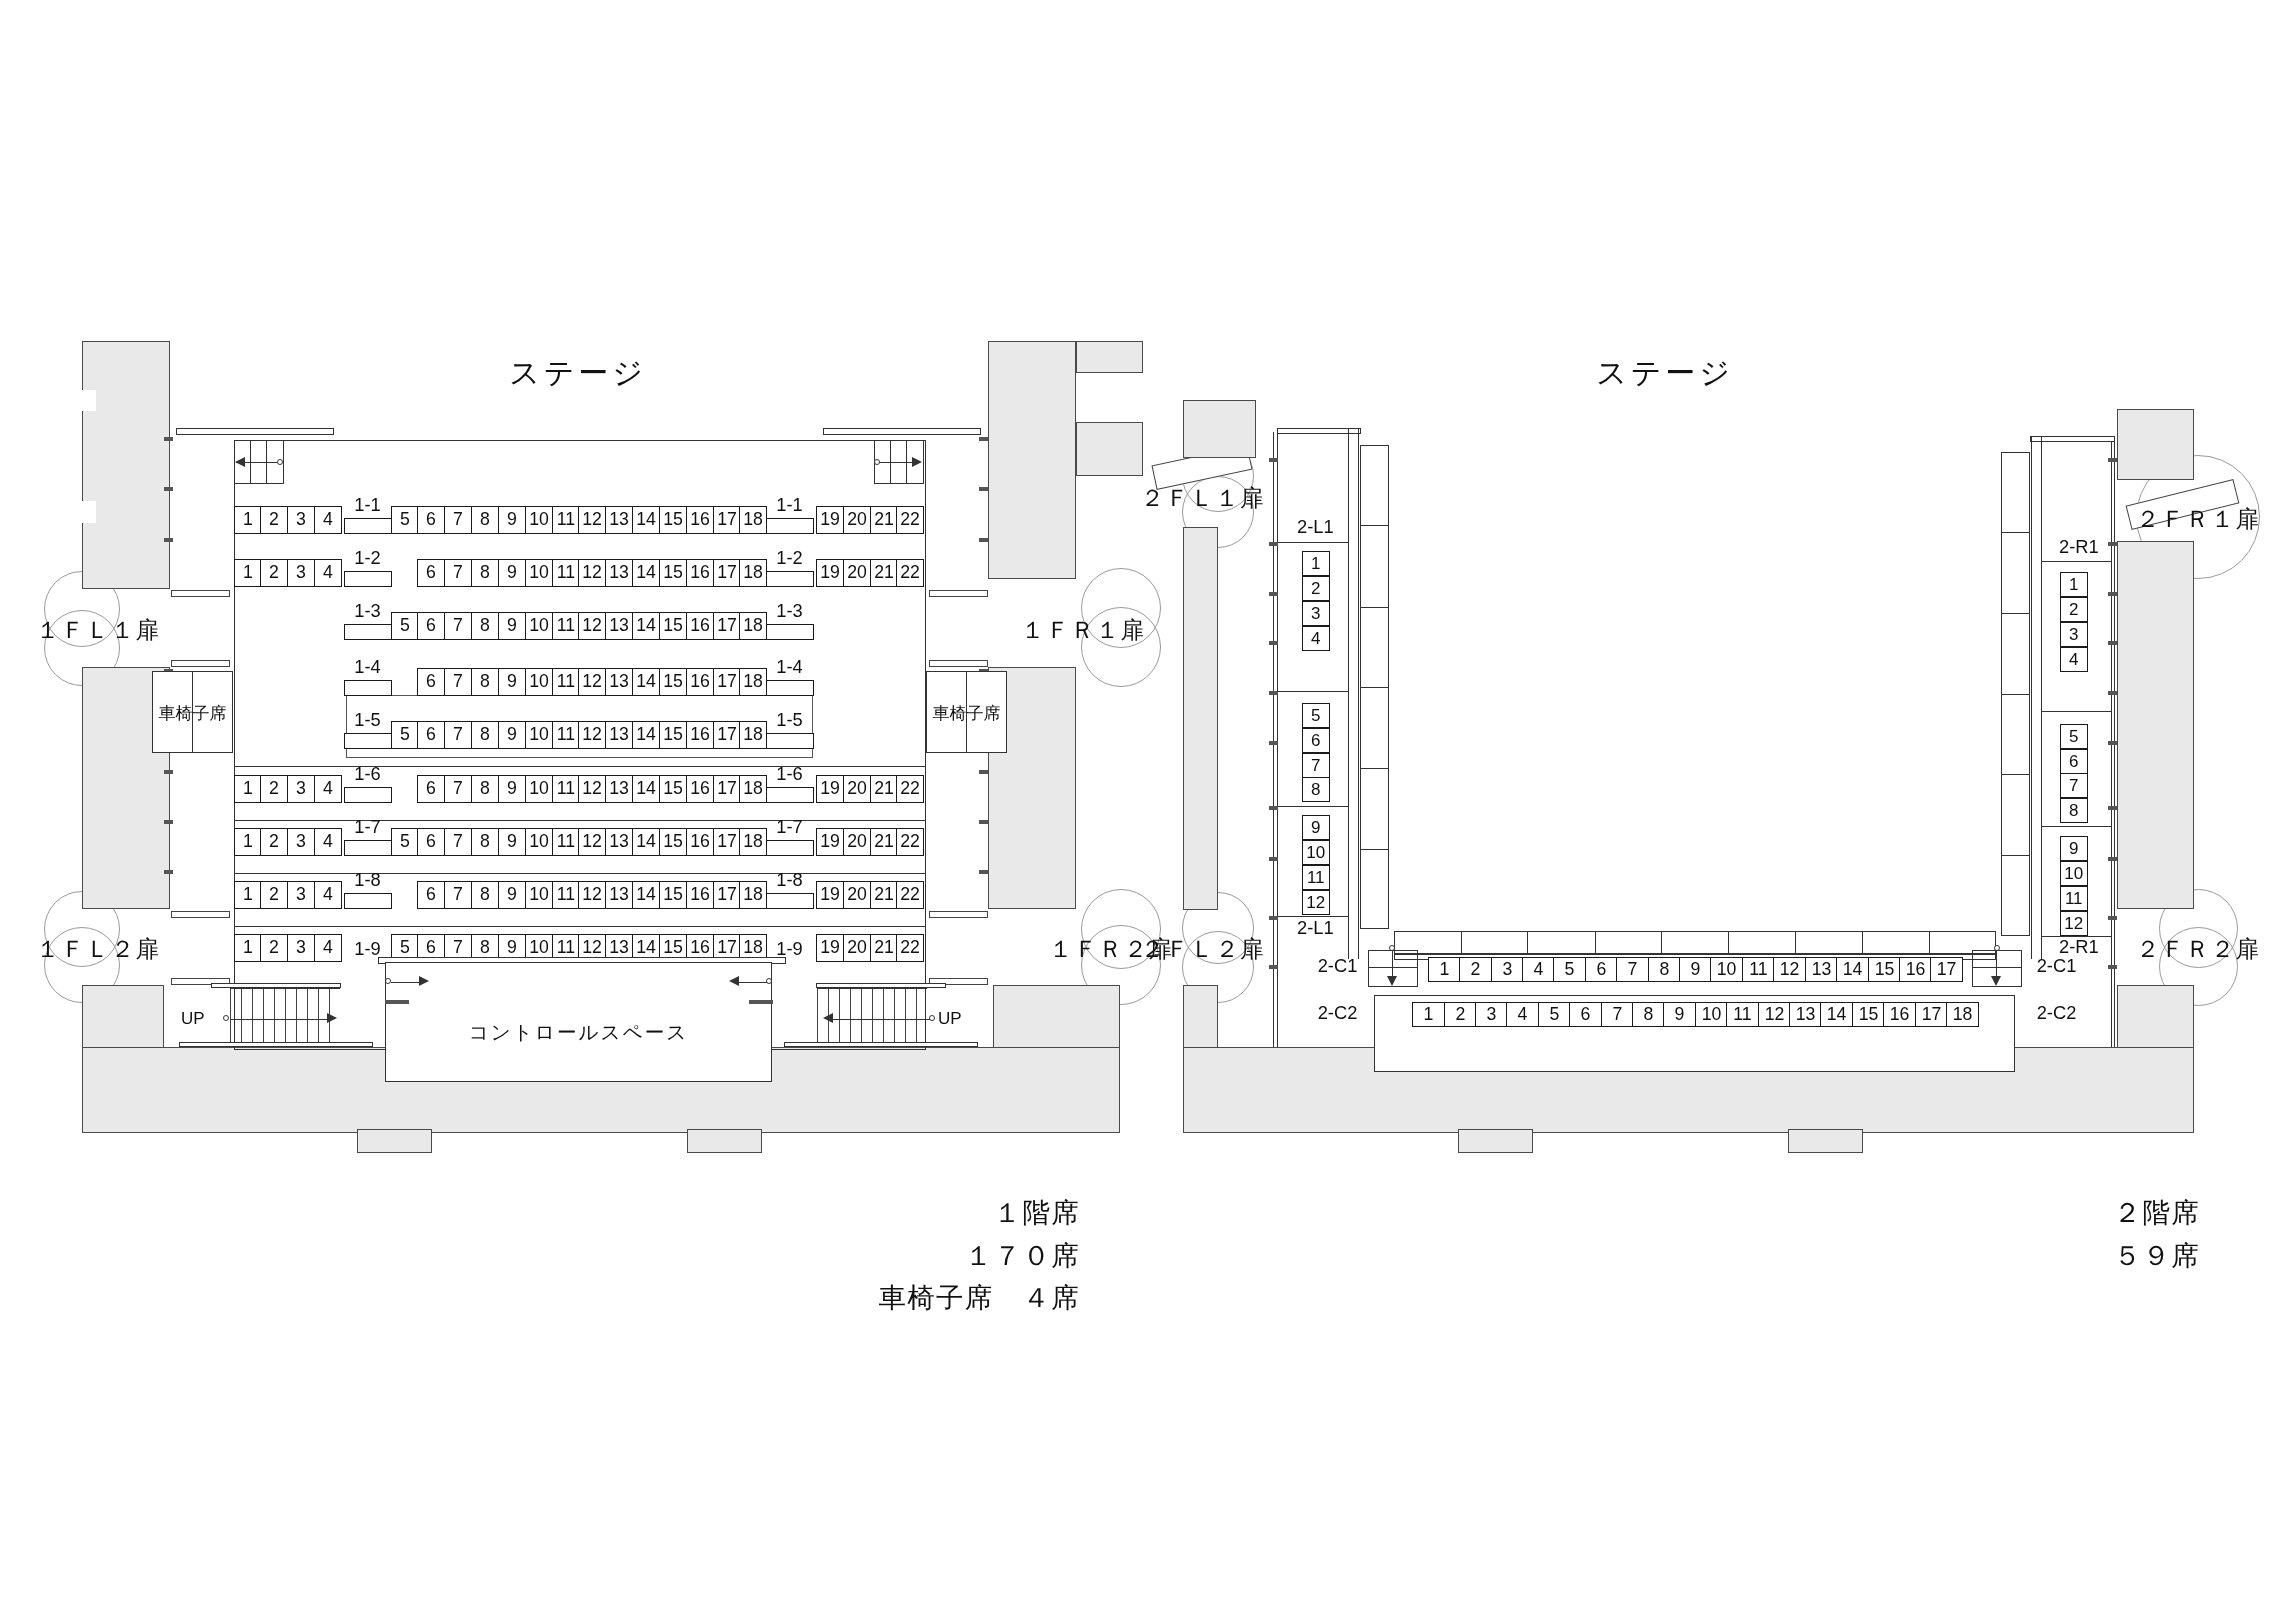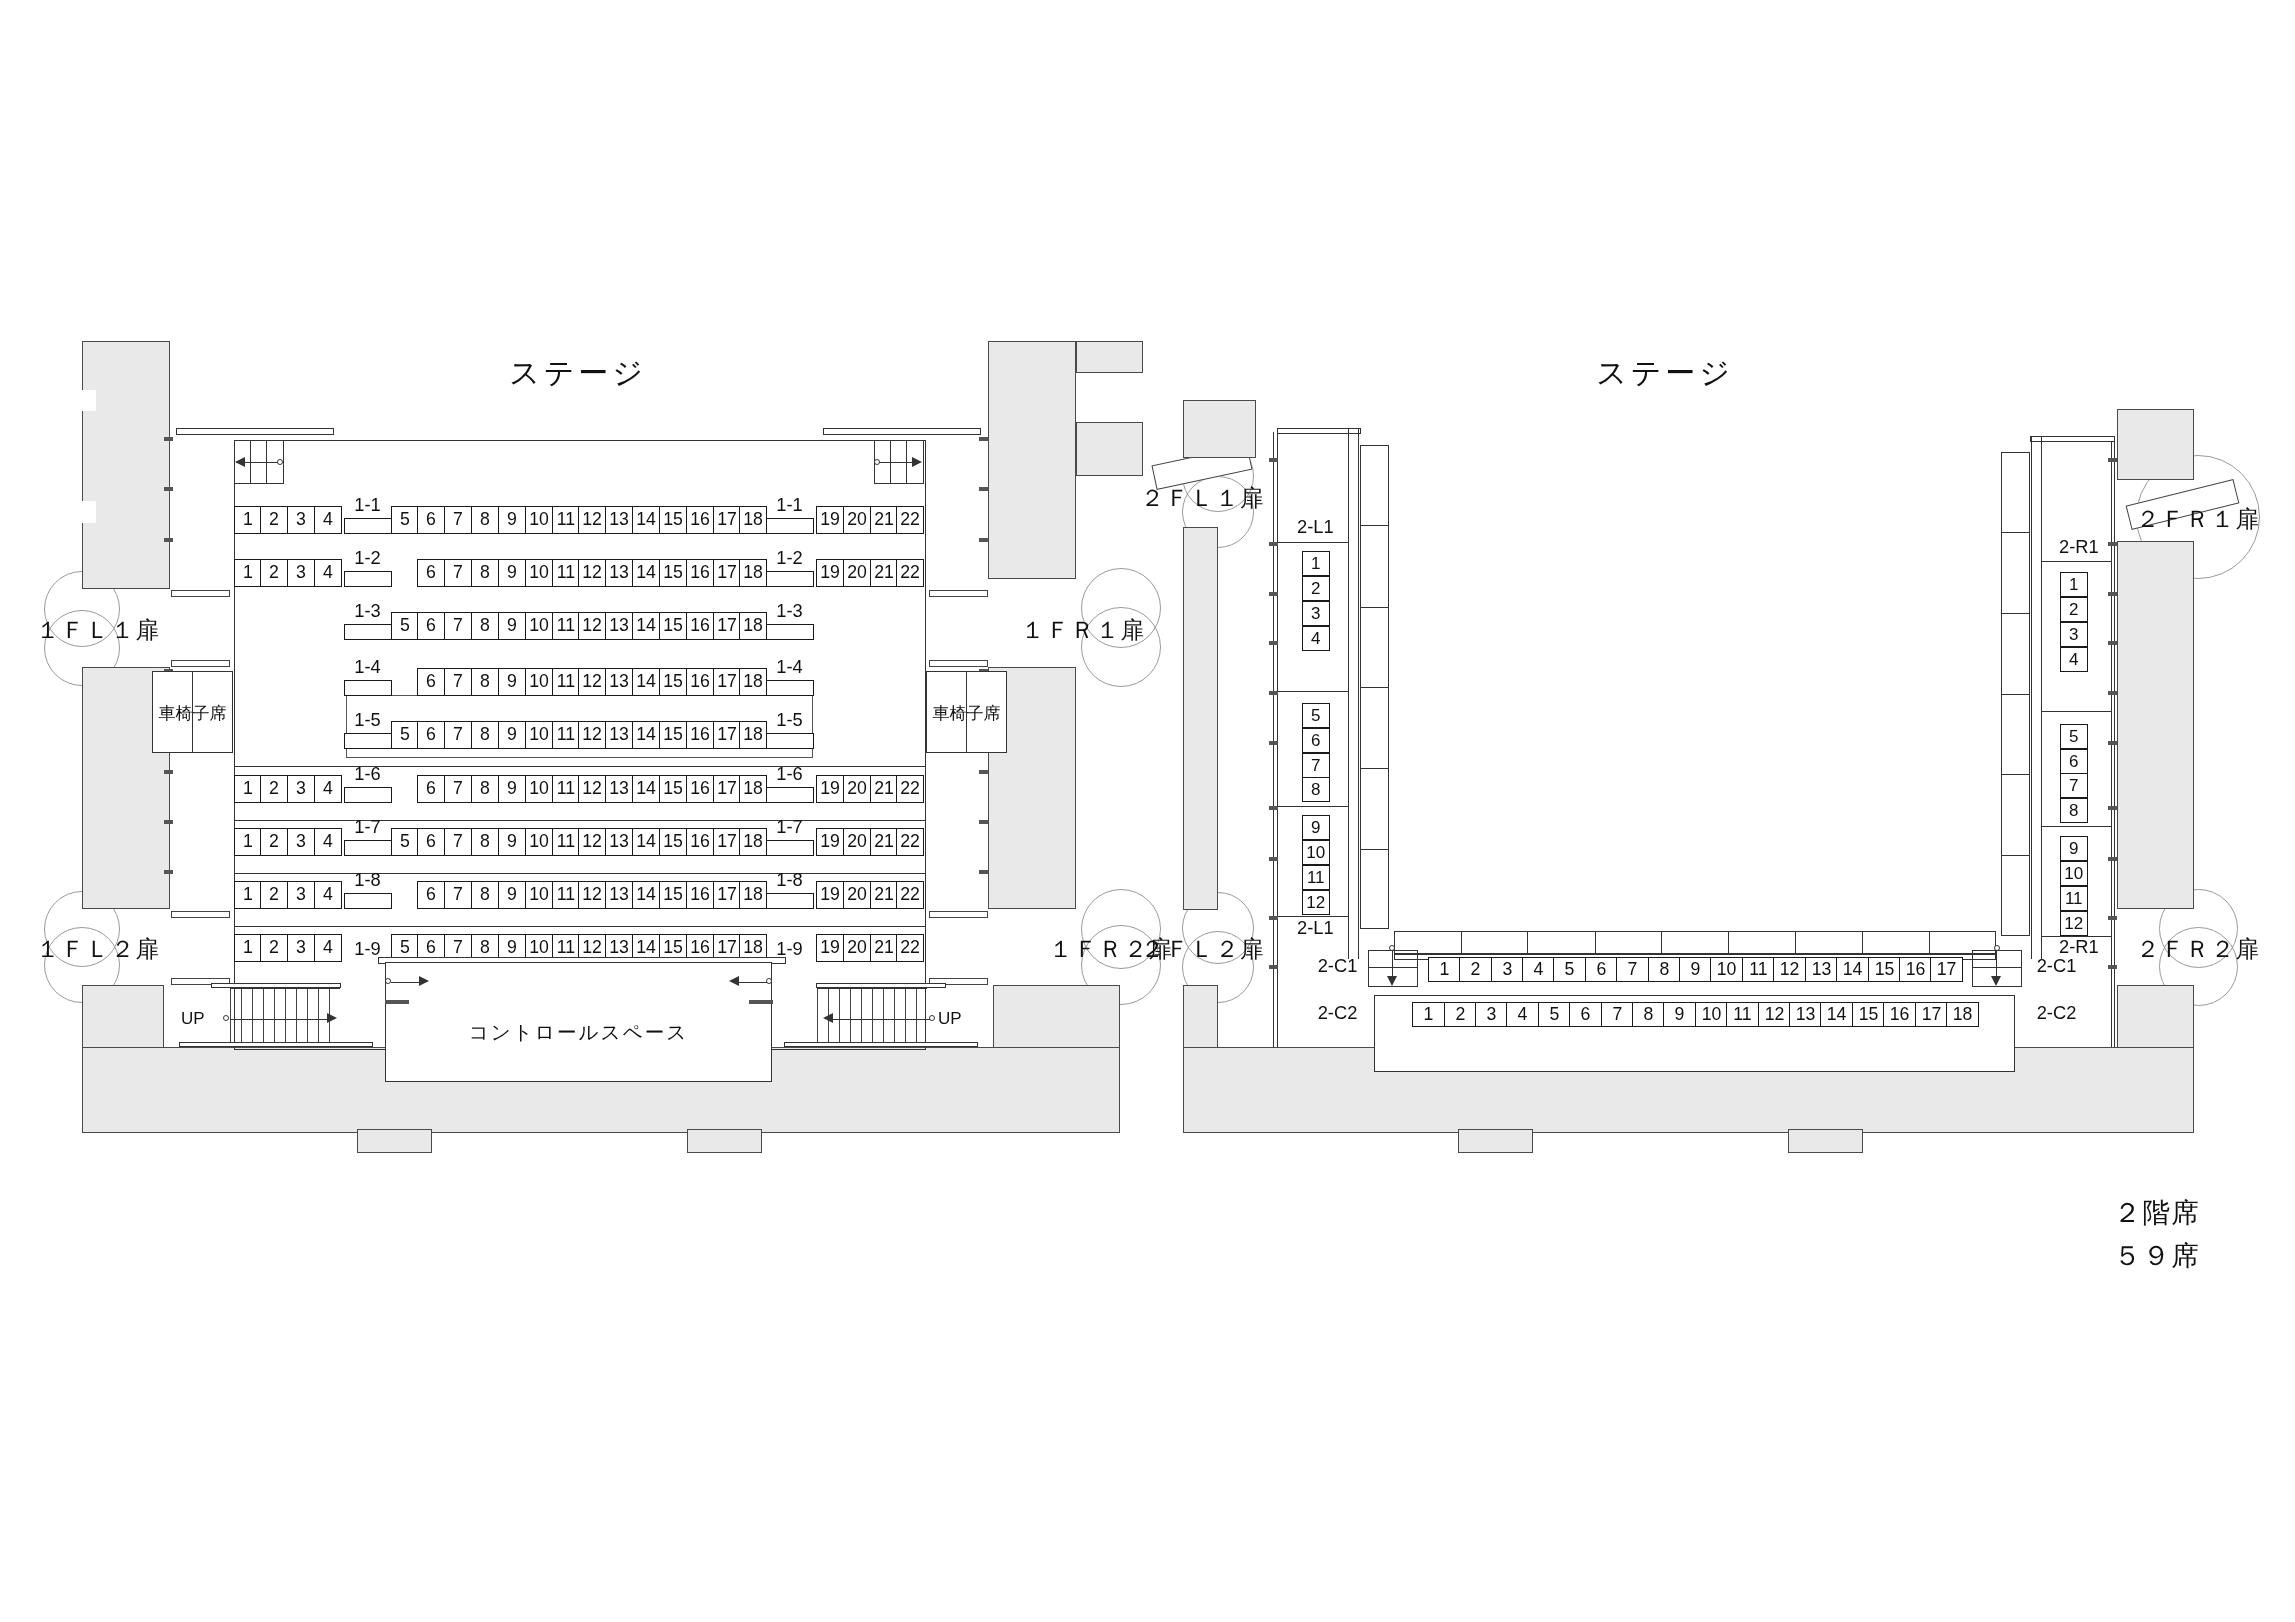--- a/index.html
+++ b/index.html
@@ -504,18 +504,23 @@
   <div class="abs doorlbl" style="left:36px;top:614px;">１ＦＬ１扉</div>
   <div class="abs doorlbl" style="left:36px;top:933px;">１ＦＬ２扉</div>
   <div class="abs doorlbl" style="left:1021px;top:614px;">１ＦＲ１扉</div>
   <div class="abs doorlbl" style="left:1021px;top:933px;margin-left:28px;">１ＦＲ２扉</div>
 
   <div class="abs doorlbl" style="left:1109px;top:482px;width:156px;text-align:right;">２ＦＬ１扉</div>
   <div class="abs doorlbl" style="left:1109px;top:933px;width:156px;text-align:right;">２ＦＬ２扉</div>
   <div class="abs doorlbl" style="left:2136px;top:503px;">２ＦＲ１扉</div>
   <div class="abs doorlbl" style="left:2136px;top:933px;">２ＦＲ２扉</div>
 
+  <div class="abs sum" style="left:753px;top:1192px;width:327px;">
+    <div>１階席</div>
+    <div>１７０席</div>
+    <div>車椅子席　４席</div>
+  </div>
   <div class="abs sum" style="left:1930px;top:1192px;width:270px;">
     <div>２階席</div>
     <div>５９席</div>
   </div>
 </div>
 
 
 </body></html>

